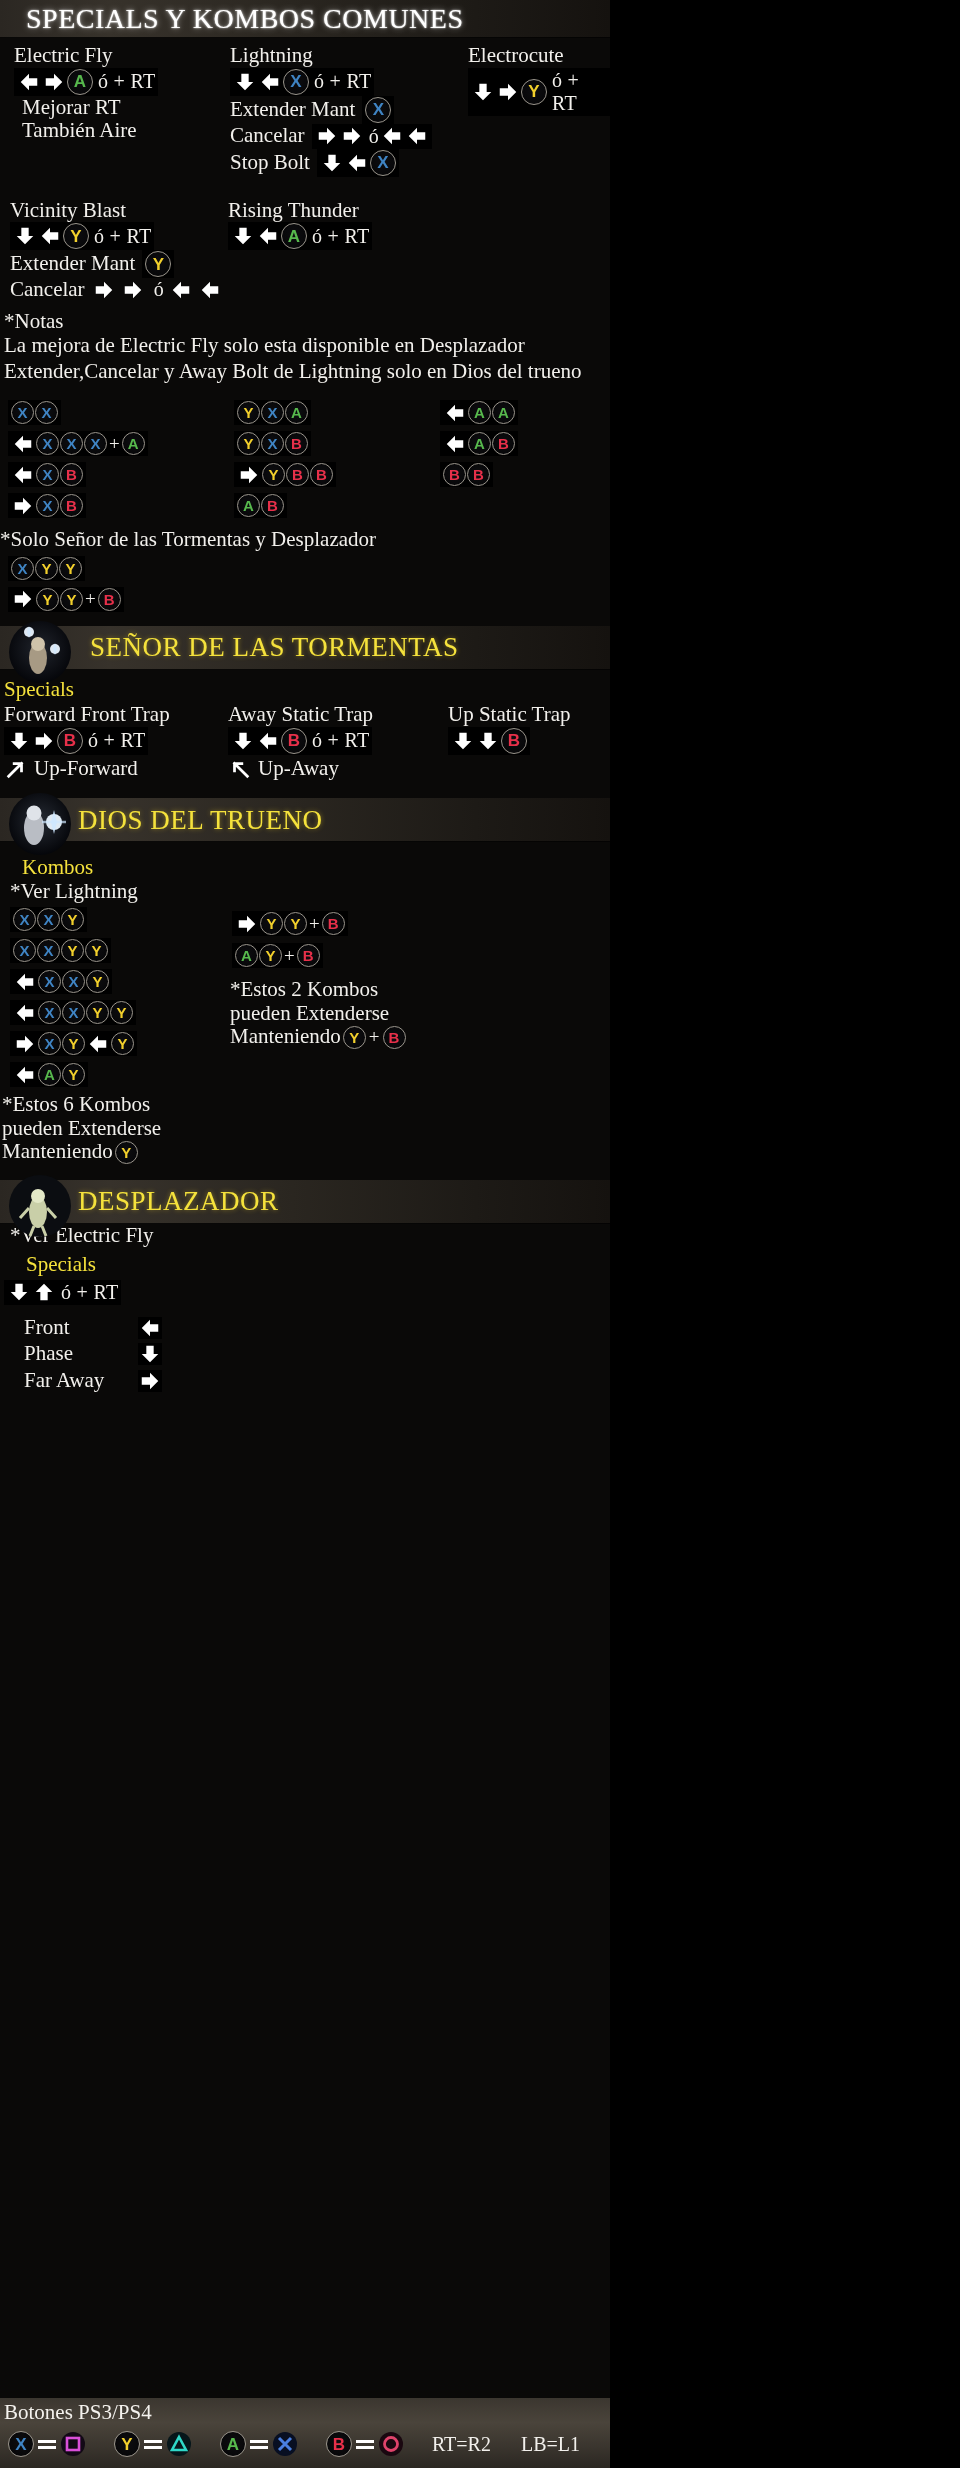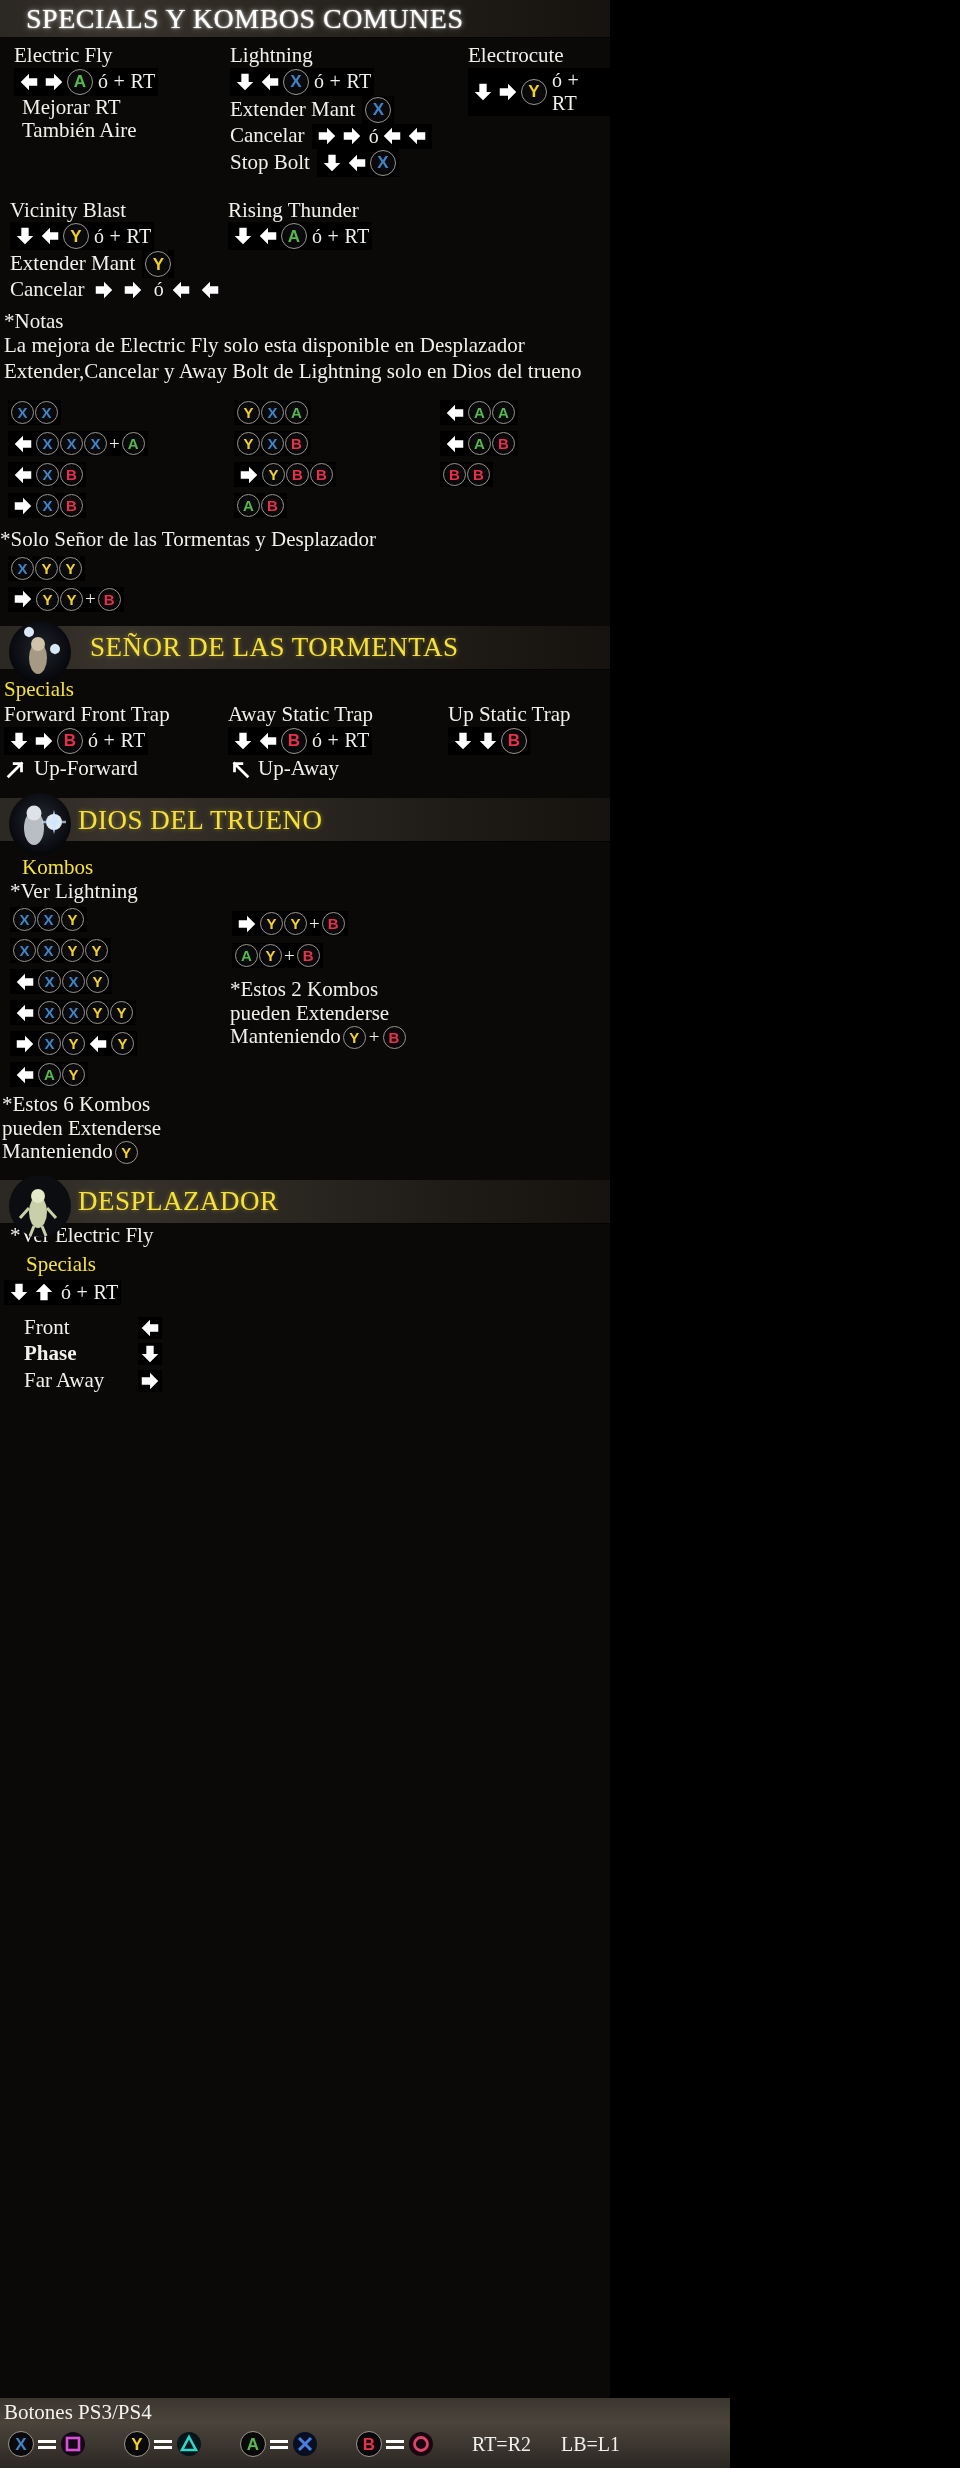--- a/index.html
+++ b/index.html
@@ -142,21 +142,21 @@
   }
   .eq::before, .eq::after {
     content:""; position:absolute; left:0; right:0; height:3px; background:#fff;
   }
   .eq::before { top:2px; } .eq::after { bottom:2px; }
 
   
   .botbar {
     position: absolute;
     left: 0; bottom: 0;
-    width: 730px;
+    width: 610px;
     height: 70px;
     background: linear-gradient(180deg,#3b362f 0%, #4a443b 35%, #3a352e 70%, #2b2722 100%);
   }
   .botbar .label {
     font-size: 21px; padding: 2px 0 0 4px; color:#f4f2ee;
   }
   .botlegend {
     display: flex;
     align-items: center;
     padding-left: 8px;
@@ -785,21 +785,21 @@
     <div id="teleport-variants" style="margin-top:4px;">
         <div class="row" style="margin-top: 11px; padding-left: 24px;">
           <span class="txt" style="display: inline-block; min-width: 112px;">Front</span>
           <span class="arw arw-d">
             <svg viewBox="0 0 24 24">
               <path d="M21 8 v8 h-9 v5 l-9 -9 l9 -9 v5 z"></path>
             </svg>
           </span>
         </div>
         <div class="row" style="margin-top: 3px; padding-left: 24px;">
-          <span class="txt" style="display: inline-block; min-width: 112px; font-weight: bold;">Phase</span>
+          <span class="txt" style="display: inline-block; min-width: 112px;">Phase</span>
           <span class="arw arw-d">
             <svg viewBox="0 0 24 24">
               <path d="M12 3 h0 M8 3 h8 v9 h5 l-9 9 l-9 -9 h5 z"></path>
             </svg>
           </span>
         </div>
         <div class="row" style="margin-top: 3px; padding-left: 24px;">
           <span class="txt" style="display: inline-block; min-width: 112px;">Far Away</span>
           <span class="arw arw-d">
             <svg viewBox="0 0 24 24">

